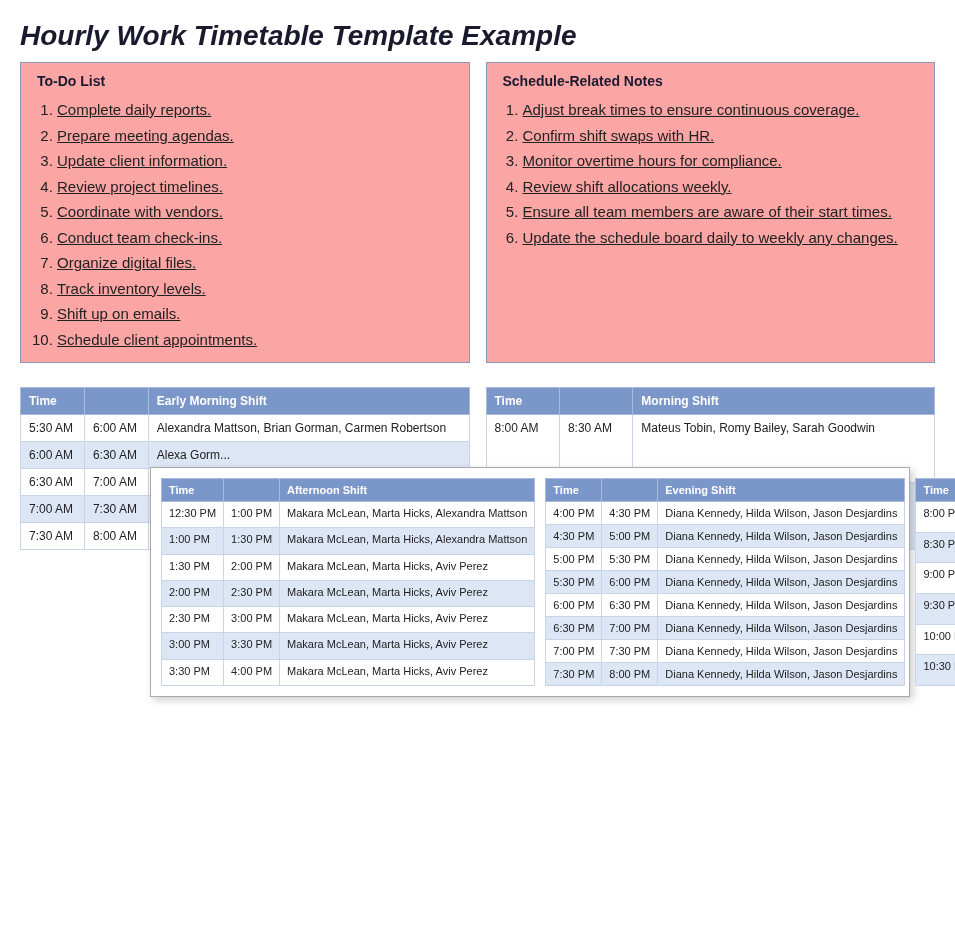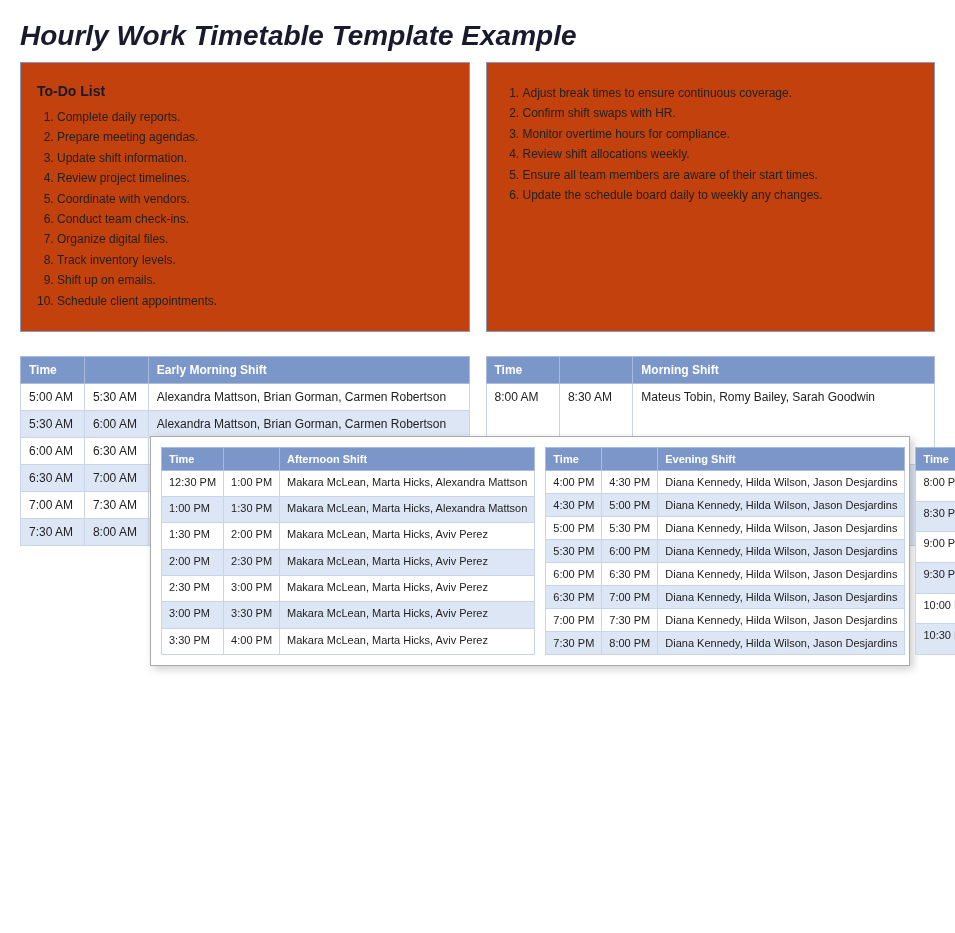--- a/index.html
+++ b/index.html
@@ -17,35 +17,36 @@
       margin-bottom: 10px;
       font-style: italic;
     }
     .top-section {
       display: flex;
       gap: 16px;
       margin-bottom: 24px;
     }
     .box {
       border: 1.5px solid #8899bb;
-      padding: 20px 16px;
+      padding: 10px 16px;
       flex: 1;
-      background: #c2410c;
+      background: #fca5a5;
     }
     .box-title {
       font-weight: bold;
       font-size: 14px;
       margin-bottom: 8px;
       color: #1a1a2e;
     }
     .box ol {
       padding-left: 20px;
-      font-size: 12px;
+      font-size: 15px;
       color: #222;
       line-height: 1.7;
+      text-decoration: underline;
     }
     .shift-table {
       border-collapse: collapse;
       font-size: 12px;
       flex: 1;
     }
     .shift-table th {
       background: #7b96c8;
       color: #fff;
       padding: 6px 8px;
@@ -124,31 +125,32 @@
 <body>
 
 <h1>Hourly Work Timetable Template Example</h1>
 
 <div class="top-section">
   <div class="box">
     <div class="box-title">To-Do List</div>
     <ol id="todo-list">
         <li>Complete daily reports.</li>
         <li>Prepare meeting agendas.</li>
-        <li>Update shift information.</li>
+        <li>Update client information.</li>
         <li>Review project timelines.</li>
         <li>Coordinate with vendors.</li>
         <li>Conduct team check-ins.</li>
         <li>Organize digital files.</li>
         <li>Track inventory levels.</li>
         <li>Shift up on emails.</li>
         <li>Schedule client appointments.</li>
       </ol>
   </div>
   <div class="box">
+    <div class="box-title">Schedule-Related Notes</div>
     <ol id="notes-list">
         <li>Adjust break times to ensure continuous coverage.</li>
         <li>Confirm shift swaps with HR.</li>
         <li>Monitor overtime hours for compliance.</li>
         <li>Review shift allocations weekly.</li>
         <li>Ensure all team members are aware of their start times.</li>
         <li>Update the schedule board daily to weekly any changes.</li>
       </ol>
   </div>
 </div>
@@ -159,25 +161,20 @@
     <table class="shift-table early-morning-wide" id="early-morning-table">
       <thead>
         <tr>
           <th>Time</th>
           <th></th>
           <th>Early Morning Shift</th>
         </tr>
       </thead>
       <tbody id="early-morning-body">
           <tr>
-      <td>5:00 AM</td>
-      <td>5:30 AM</td>
-      <td>Alexandra Mattson, Brian Gorman, Carmen Robertson</td>
-    </tr>
-          <tr>
       <td>5:30 AM</td>
       <td>6:00 AM</td>
       <td>Alexandra Mattson, Brian Gorman, Carmen Robertson</td>
     </tr>
           <tr>
       <td>6:00 AM</td>
       <td>6:30 AM</td>
       <td>Alexa
 Gorm...</td>
     </tr>

